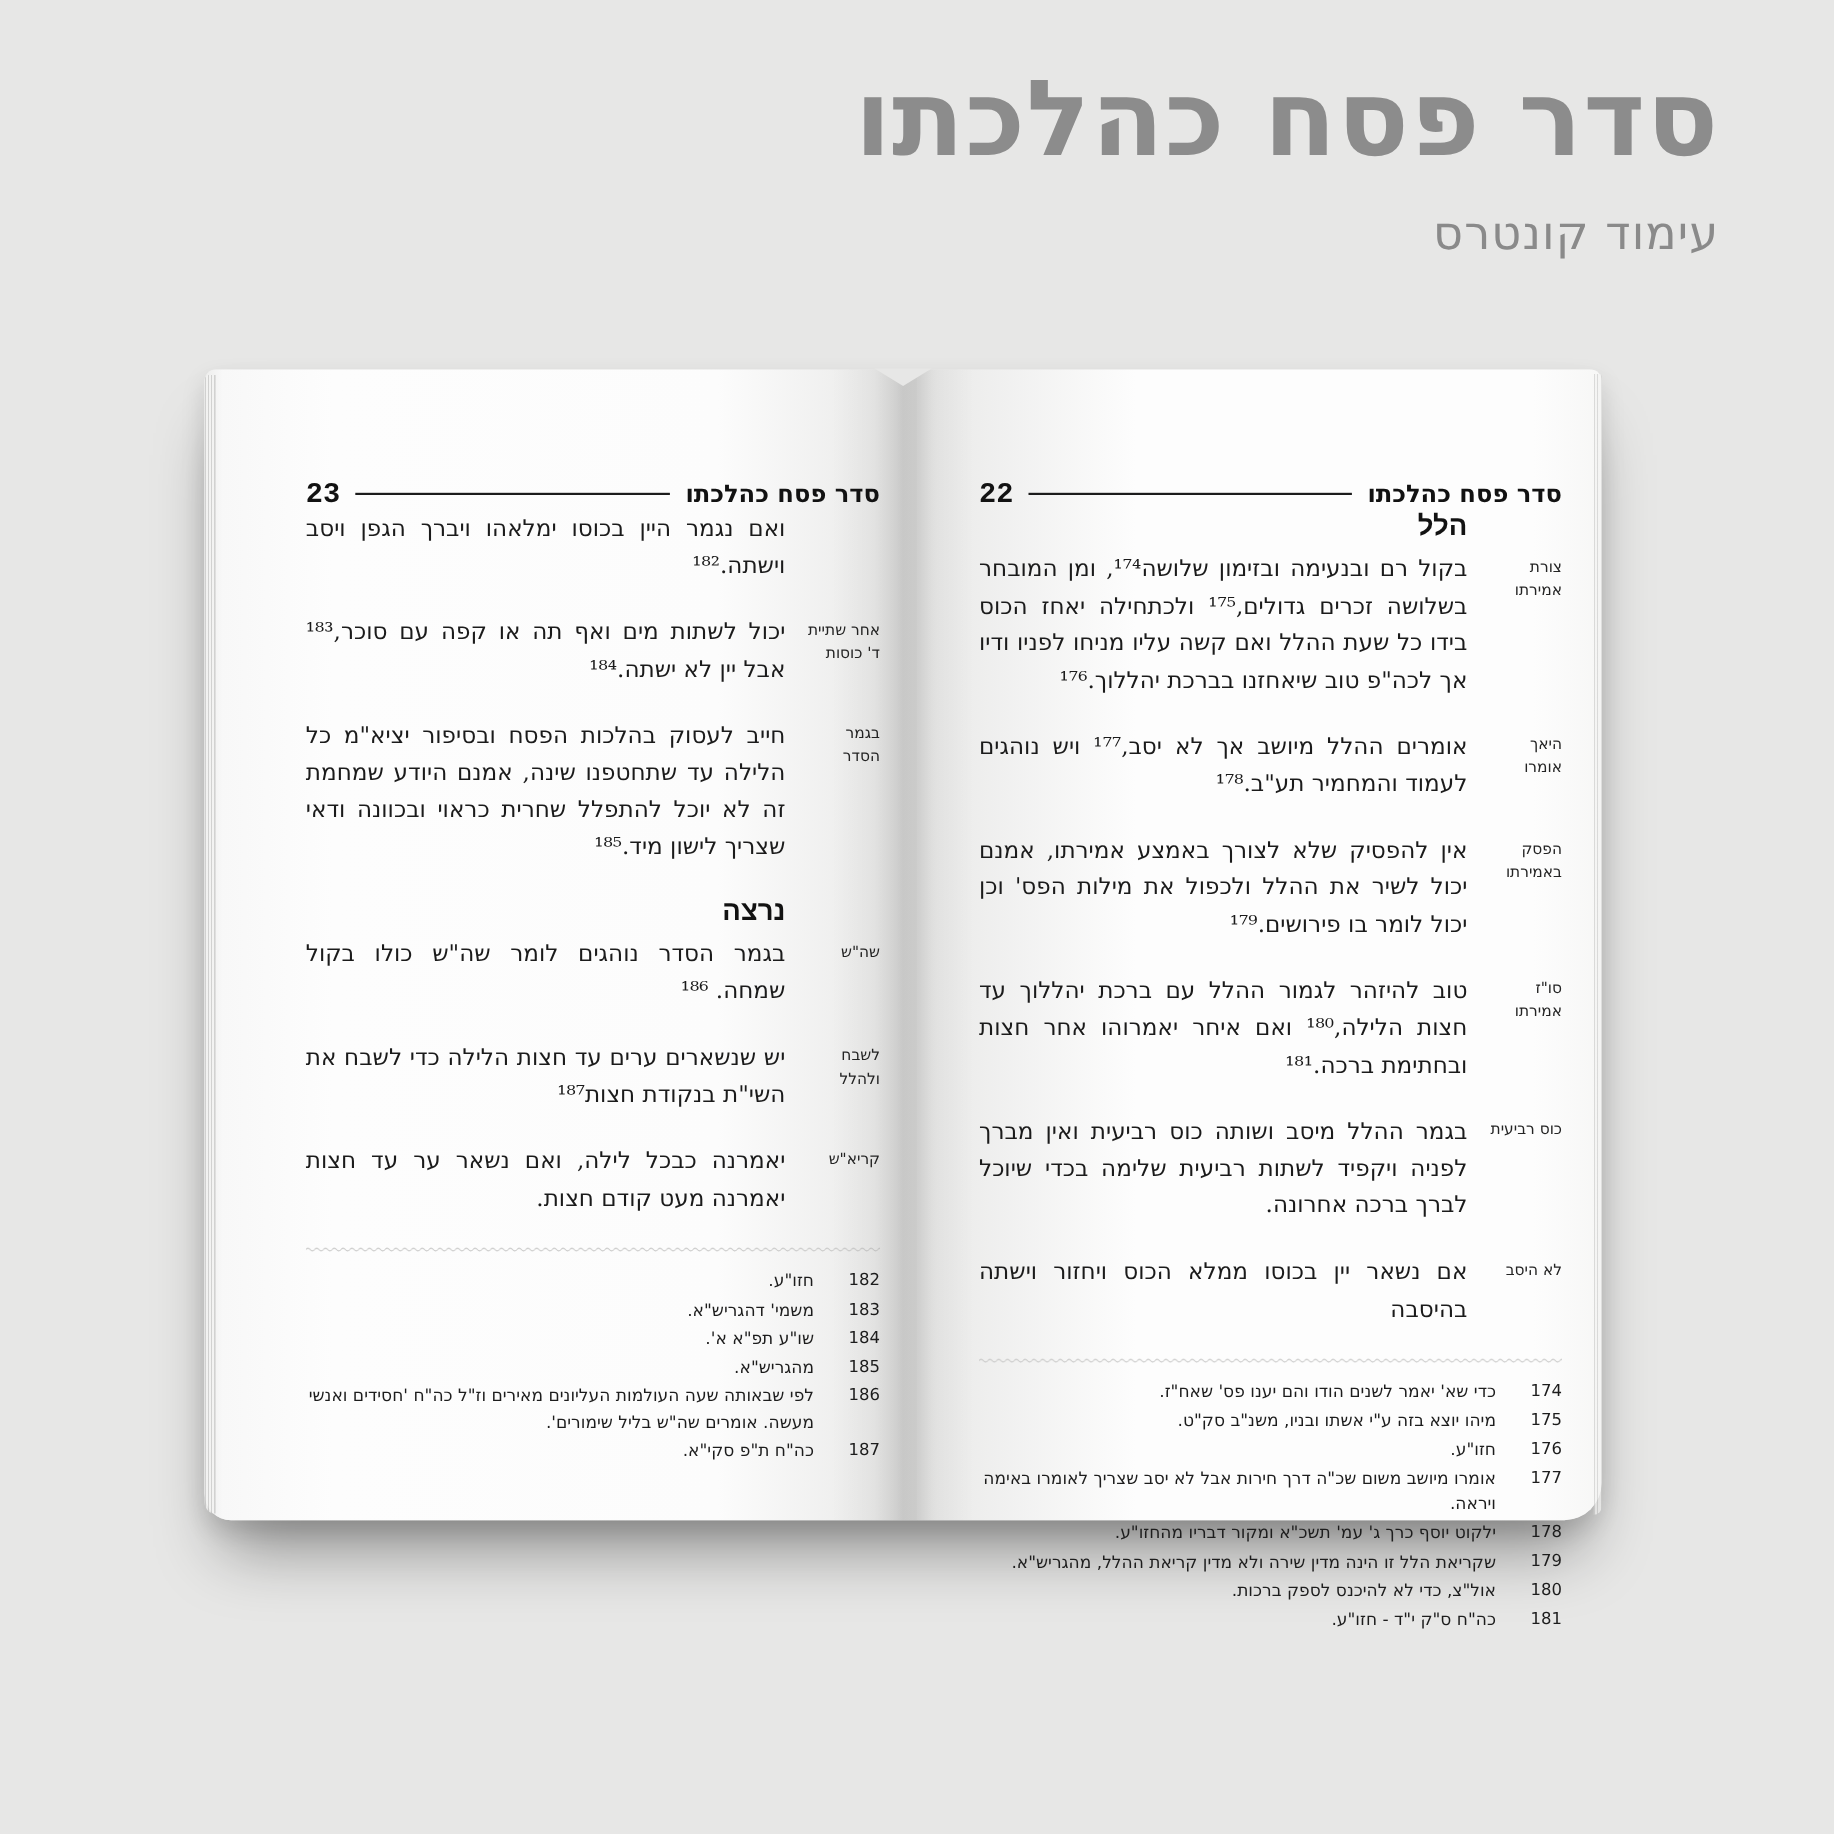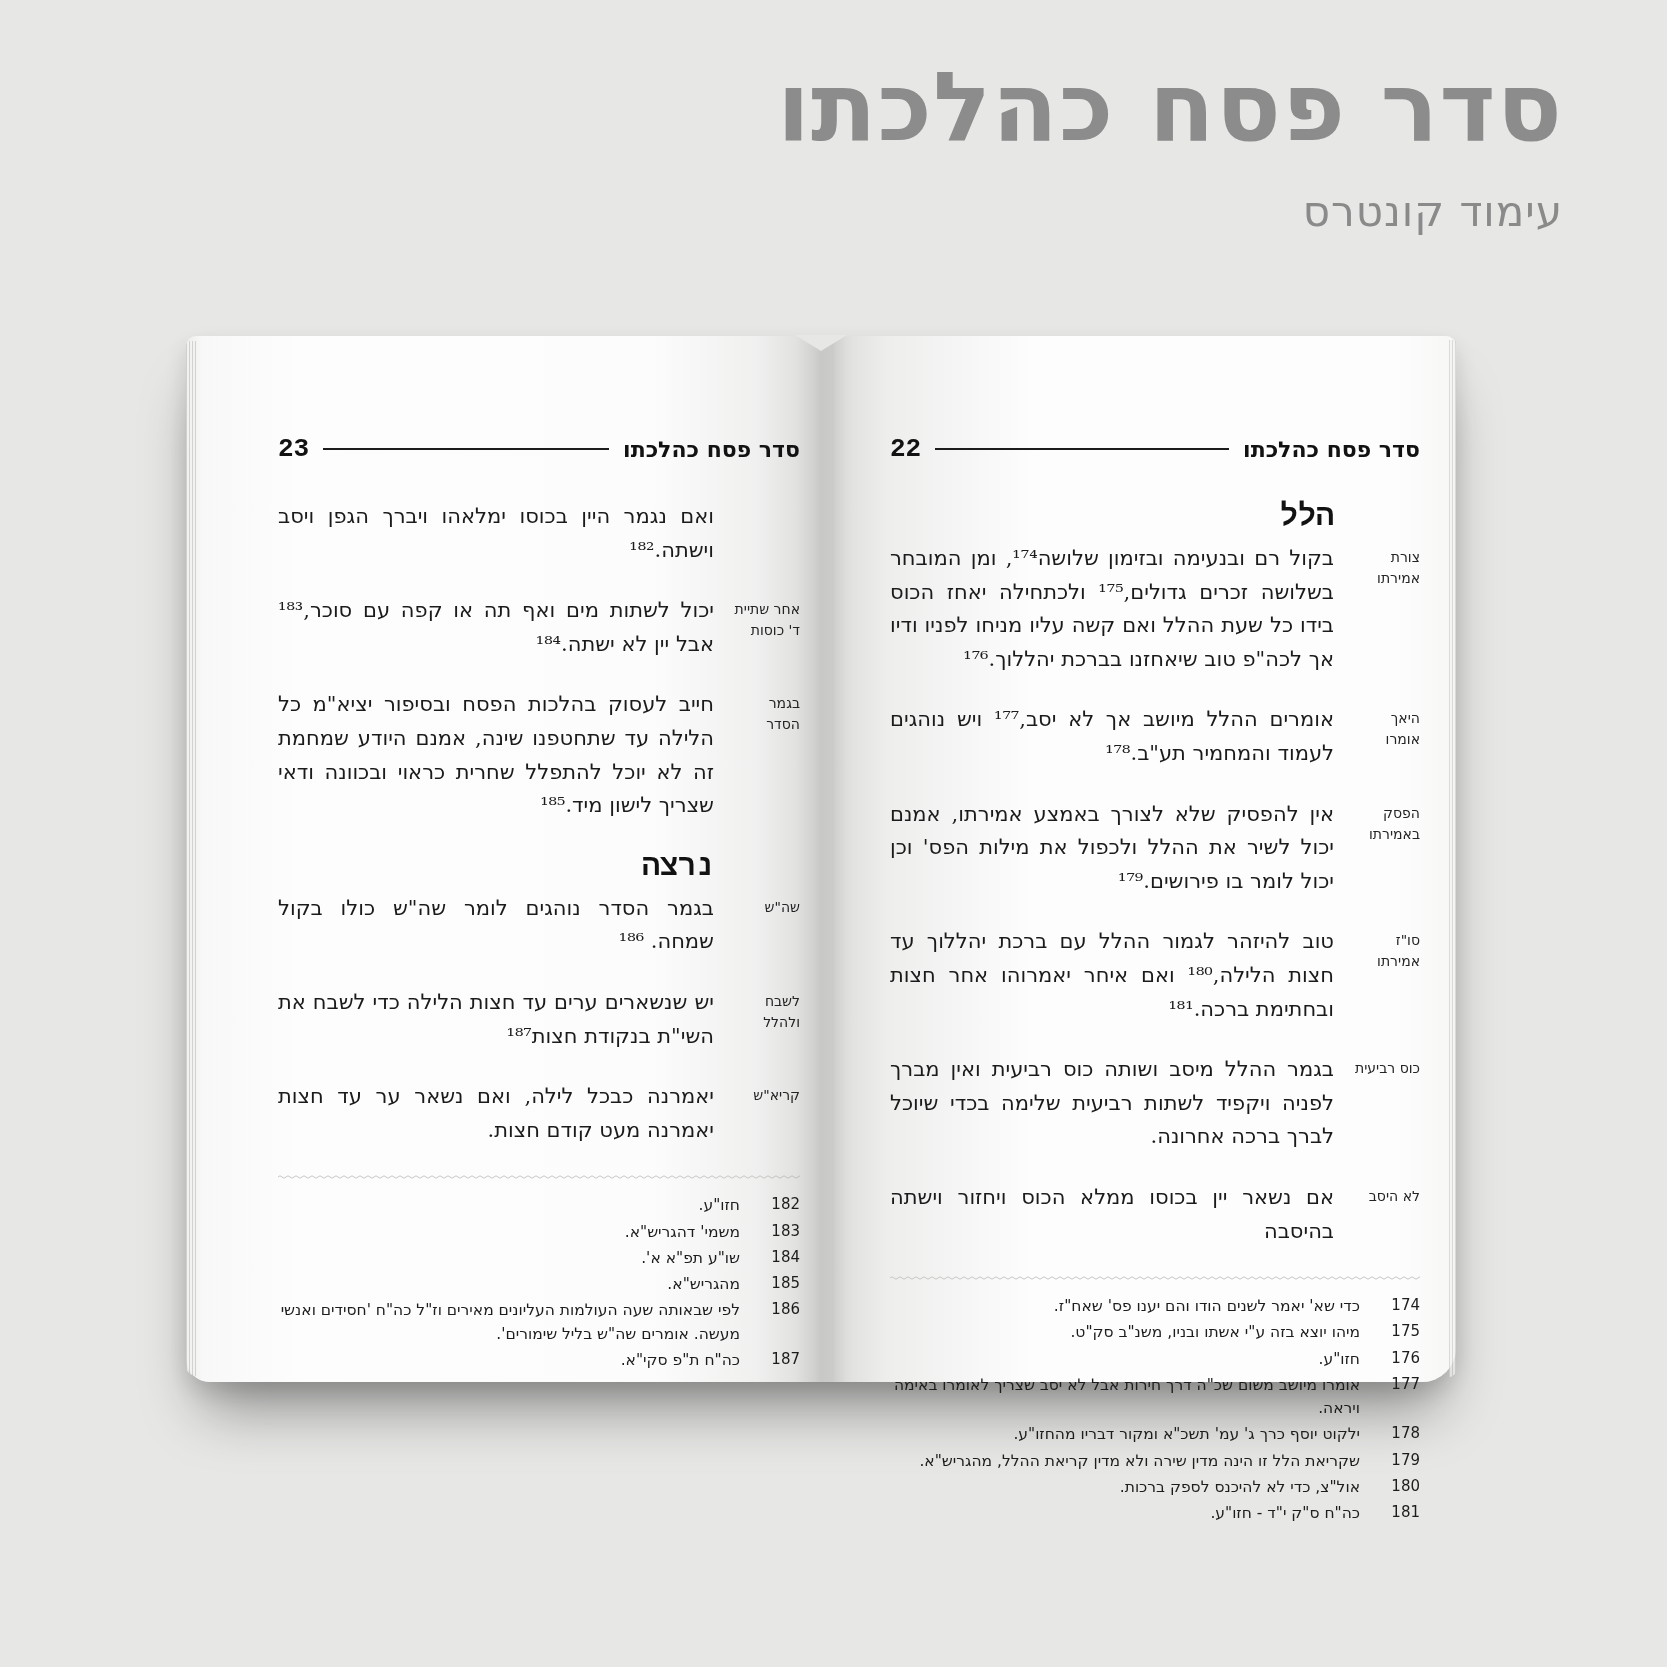--- a/index.html
+++ b/index.html
@@ -59,33 +59,33 @@
     border-top:16px solid #e7e7e6;pointer-events:none;
   }
 
   
   .phead{display:flex;align-items:center;gap:14px;}
   .ptitle{font-family:"DejaVu Serif","DejaVu Sans",serif;font-size:22px;font-weight:bold;color:#121212;white-space:nowrap;}
   .rule{flex:1;height:2px;background:#1c1c1c;}
   .pnum{font-family:Liberation Mono, monospace;font-size:26px;font-weight:bold;color:#121212;direction:ltr;}
 
   
-  .pbody{margin-top:36px;}
+  .pbody{}
   .row{display:grid;grid-template-columns:66px 1fr;column-gap:20px;margin-bottom:27px;}
   .note{
     font-size:14px;line-height:1.5;color:#242424;padding-top:5px;text-align:right;
   }
   .btext{
     font-family:"DejaVu Serif","DejaVu Sans",serif;
     font-size:21px;line-height:1.6;text-align:justify;text-align-last:right;color:#1b1b1b;
   }
   .heading-row{margin-bottom:6px;}
   .sec-heading{
-    font-family:Liberation Mono, monospace;
-    font-size:30px;font-weight:bold;color:#121212;margin:0 0 2px 0;
+    font-family:Liberation Sans, sans-serif;
+    font-size:25px;font-weight:bold;color:#121212;margin:0 0 2px 0;
   }
 
   
   .pfoot{margin-top:auto;}
   .fsep{display:block;width:100%;height:6px;margin-bottom:14px;}
   .fnrow{display:grid;grid-template-columns:44px 1fr;column-gap:16px;margin-bottom:3px;}
   .fnum{font-size:15px;color:#1d1d1d;padding-top:1px;direction:ltr;text-align:right;}
   .ftext{font-size:15.5px;line-height:1.5;color:#1d1d1d;text-align:right;}
 </style>
 </head>

